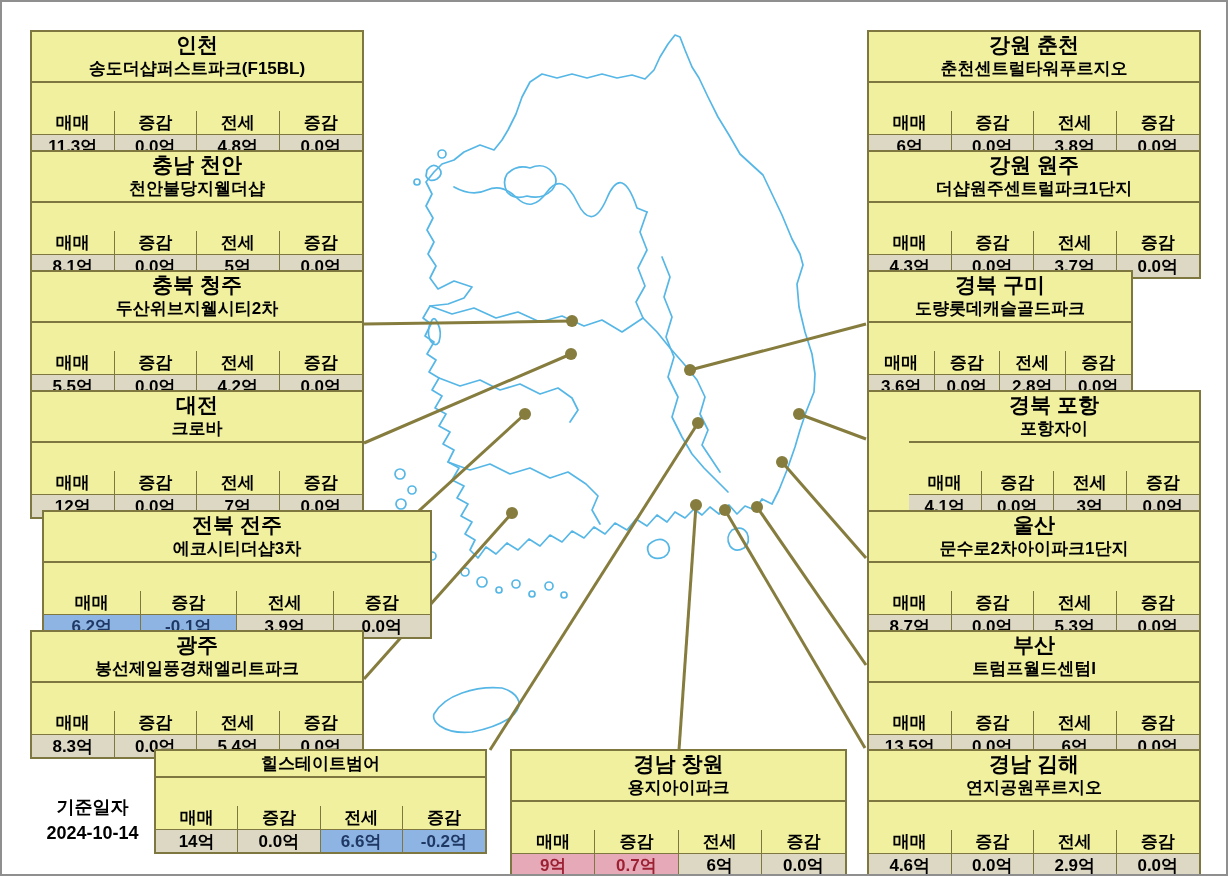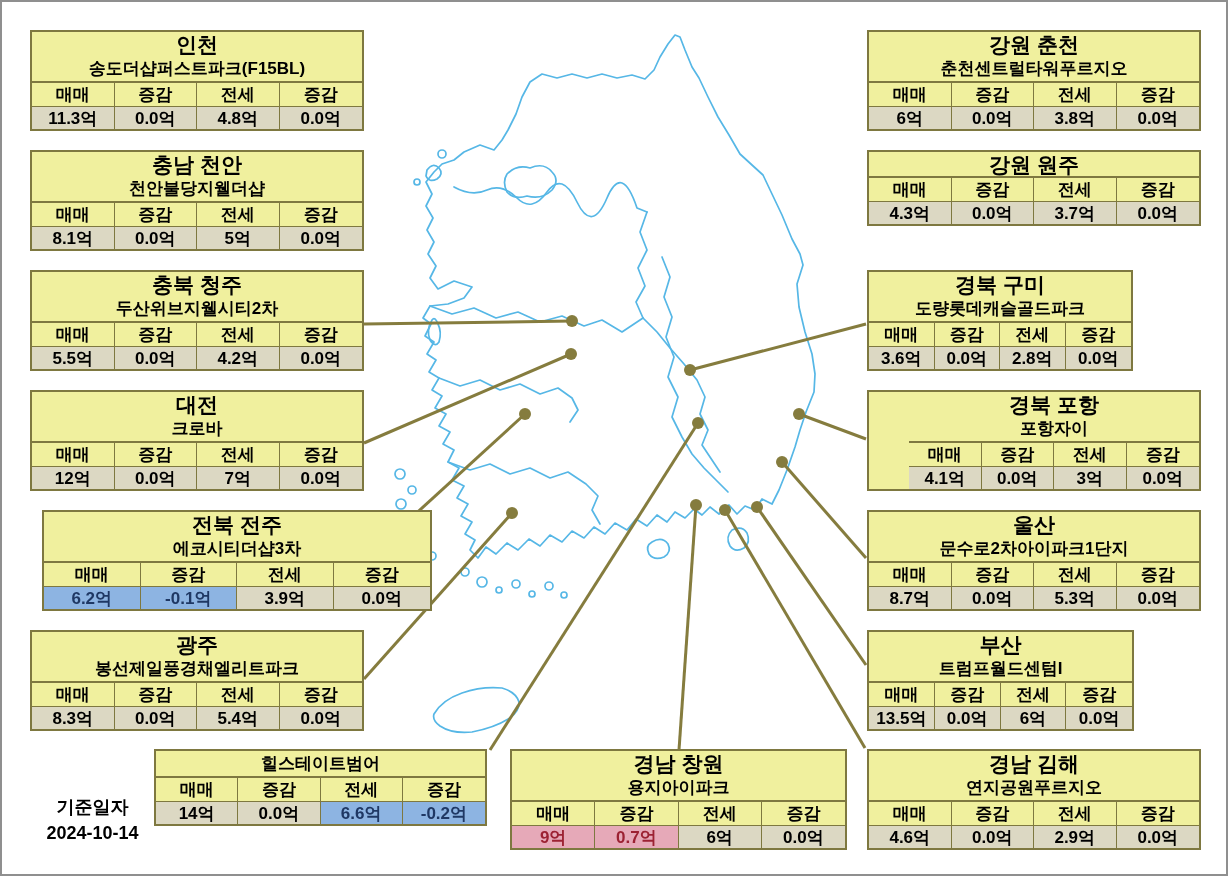--- a/index.html
+++ b/index.html
@@ -22,21 +22,21 @@
   #map-layer{position:absolute;left:0;top:0;width:1228px;height:876px;}
   .card{
     position:absolute;box-sizing:border-box;border:2px solid var(--card-border);
     background:var(--card-bg);text-align:center;font-weight:700;color:#000;
   }
   .card .region{font-size:21px;height:24px;line-height:26px;}
   .card .apt{font-size:17px;height:25px;line-height:25px;white-space:nowrap;overflow:hidden;}
   .card .grid{display:grid;grid-template-columns:repeat(4,1fr);border-top:2px solid var(--card-border);}
   .card .cell{font-size:17px;height:23px;line-height:23px;border-right:1px solid var(--card-border);box-sizing:border-box;}
   .card .cell.last{border-right:none;}
-  .card .hcell{background:var(--card-bg);}
+  .card .hcell{background:var(--card-bg);margin-top:28px;}
   .card .vcell{background:var(--value-bg);border-top:1px solid var(--card-border);}
   .card .vcell.hl-blue{background:var(--hl-blue-bg);color:var(--hl-blue-tx);}
   .card .vcell.hl-pink{background:var(--hl-pink-bg);color:var(--hl-pink-tx);}
   #base-date{
     position:absolute;left:28px;top:792px;width:125px;text-align:center;
     font-weight:700;font-size:18px;color:#000;line-height:26px;
   }
 </style>
 </head>
 <body>
@@ -199,20 +199,21 @@
           <div class="cell hcell">전세</div>
           <div class="cell hcell last">증감</div>
           <div class="cell vcell">6억</div>
           <div class="cell vcell">0.0억</div>
           <div class="cell vcell">3.8억</div>
           <div class="cell vcell last">0.0억</div>
         </div>
       </div>
       <div class="card" style="left: 865px; top: 148px; width: 334px;">
         <div class="region">강원 원주</div>
+        <div class="apt">더샵원주센트럴파크1단지</div>
         <div class="grid">
           <div class="cell hcell">매매</div>
           <div class="cell hcell">증감</div>
           <div class="cell hcell">전세</div>
           <div class="cell hcell last">증감</div>
           <div class="cell vcell">4.3억</div>
           <div class="cell vcell">0.0억</div>
           <div class="cell vcell">3.7억</div>
           <div class="cell vcell last">0.0억</div>
         </div>
@@ -252,21 +253,21 @@
           <div class="cell hcell">매매</div>
           <div class="cell hcell">증감</div>
           <div class="cell hcell">전세</div>
           <div class="cell hcell last">증감</div>
           <div class="cell vcell">8.7억</div>
           <div class="cell vcell">0.0억</div>
           <div class="cell vcell">5.3억</div>
           <div class="cell vcell last">0.0억</div>
         </div>
       </div>
-      <div class="card" style="left: 865px; top: 628px; width: 267px;">
+      <div class="card" style="left: 865px; top: 628px; width: 334px;">
         <div class="region">부산</div>
         <div class="apt">트럼프월드센텀I</div>
         <div class="grid">
           <div class="cell hcell">매매</div>
           <div class="cell hcell">증감</div>
           <div class="cell hcell">전세</div>
           <div class="cell hcell last">증감</div>
           <div class="cell vcell">13.5억</div>
           <div class="cell vcell">0.0억</div>
           <div class="cell vcell">6억</div>

